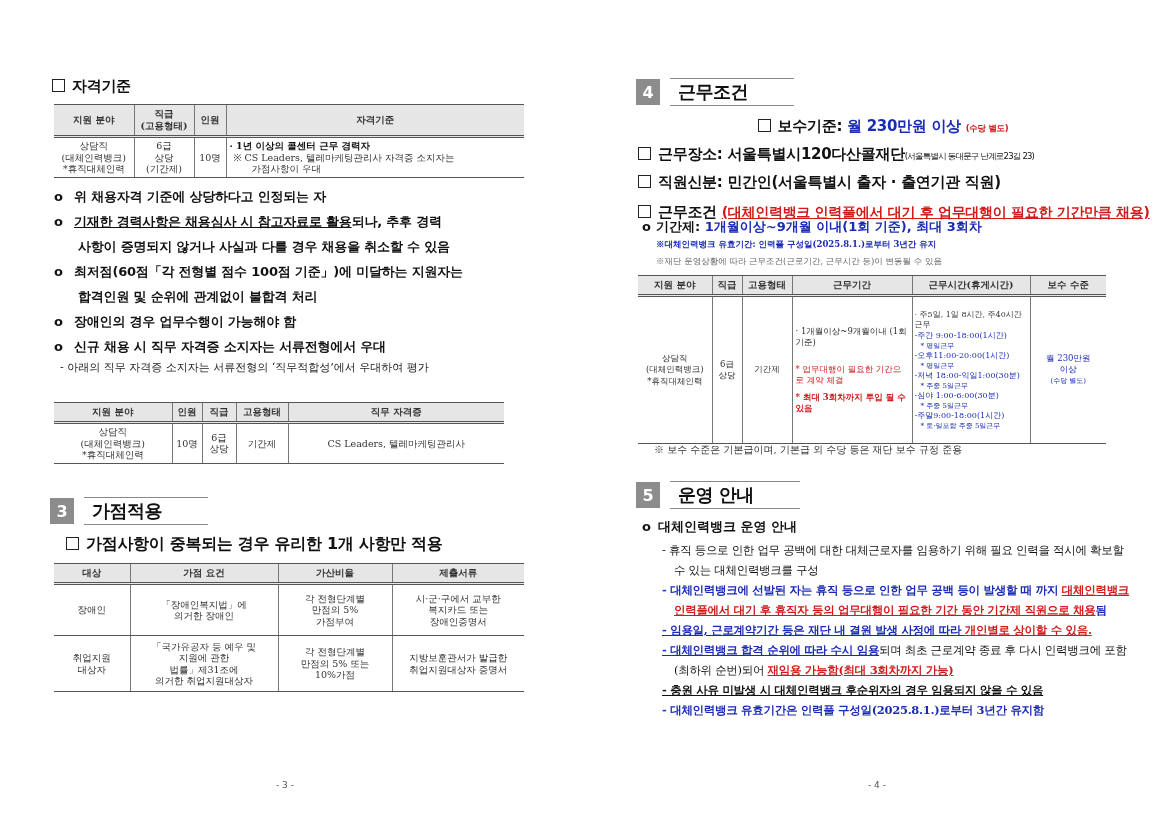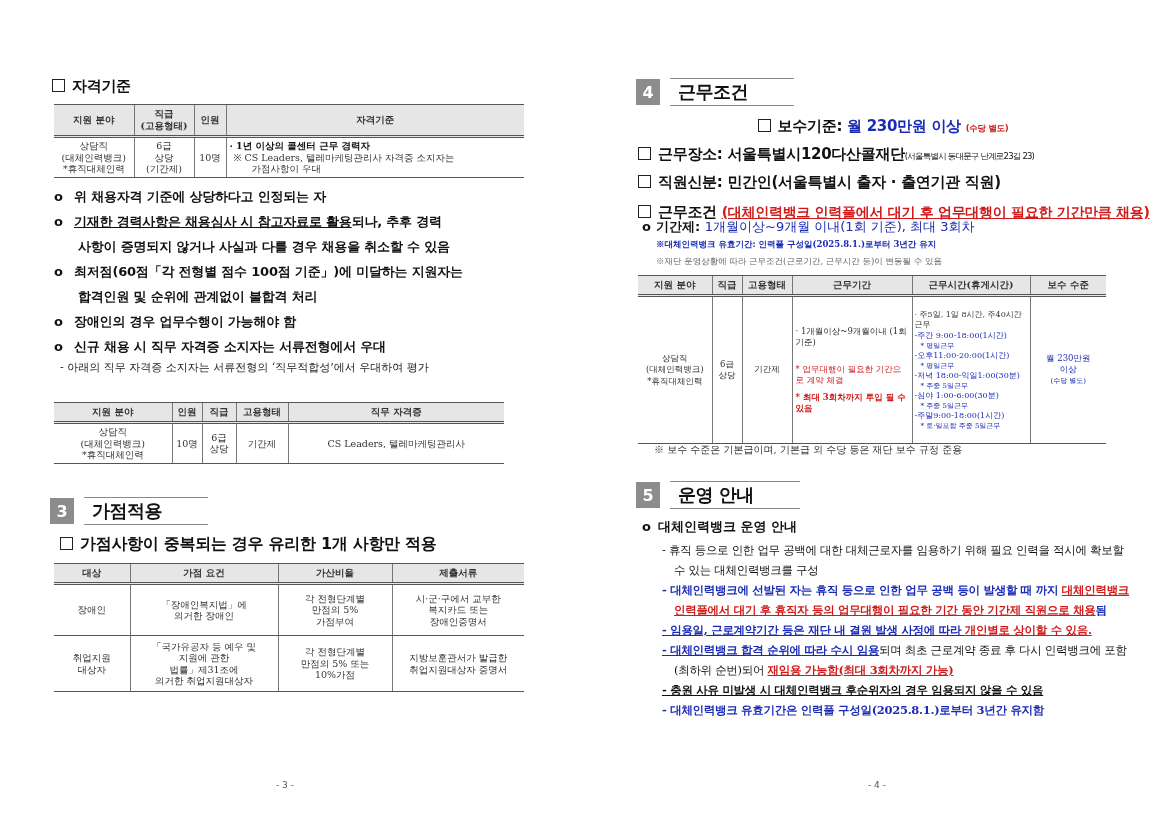--- a/index.html
+++ b/index.html
@@ -120,21 +120,21 @@
       <td>CS Leaders, 텔레마케팅관리사</td>
     </tr>
   </tbody>
     </table>
 
   <div class="sec-title" style="position:absolute; top:497px; left:0;">
     <div class="sec-num">3</div>
     <div class="sec-label">가점적용</div>
   </div>
 
-  <div class="heading-box" style="position:absolute; top:534px; left:10px; font-size:16px;">
+  <div class="heading-box" style="position:absolute; top:534px; left:16px; font-size:16px;">
     <span class="sq"></span><span>가점사항이 중복되는 경우 유리한 1개 사항만 적용</span>
   </div>
 
   <table class="grid" style="position:absolute; top:563px; left:4px; width:470px;">
     <colgroup>
         <col style="width:76px">
         <col style="width:148px">
         <col style="width:114px">
         <col>
       </colgroup>
@@ -211,21 +211,21 @@
       <span class="sq"></span><span>직원신분: </span><span>민간인(서울특별시 출자 · 출연기관 직원)</span>
     </div>
     <div class="heading-box" style="font-size:15px; line-height:26px; margin-top:4px; white-space:nowrap;">
       <span class="sq"></span><span>근무조건</span>
       <span class="red ul" style="font-size:14px;">(대체인력뱅크 인력풀에서 대기 후 업무대행이 필요한 기간만큼 채용)</span>
     </div>
   </div>
 
   <div style="position:absolute; top:218px; left:6px; width:480px;">
     <div style="font-size:13px; line-height:18px; font-weight:bold;">
-      <span style="display:inline-block; width:14px;">o</span><span>기간제: </span><span class="blue" style="font-weight:normal;">1개월이상~9개월 이내(1회 기준), 최대 3회차</span>
+      <span style="display:inline-block; width:14px;">o</span><span>기간제: </span><span class="blue" style="font-weight:bold;">1개월이상~9개월 이내(1회 기준), 최대 3회차</span>
     </div>
     <div class="note blue" style="padding-left:14px; font-weight:bold; line-height:17px;">※대체인력뱅크 유효기간: 인력풀 구성일(2025.8.1.)로부터 3년간 유지</div>
     <div class="note" style="padding-left:14px; color:#666; line-height:17px;">※재단 운영상황에 따라 근무조건(근로기간, 근무시간 등)이 변동될 수 있음</div>
   </div>
 
   <table class="grid" style="position:absolute; top:275px; left:2px; width:468px; font-size:8.5px;">
     <colgroup>
         <col style="width:74px">
         <col style="width:30px">
         <col style="width:50px">

